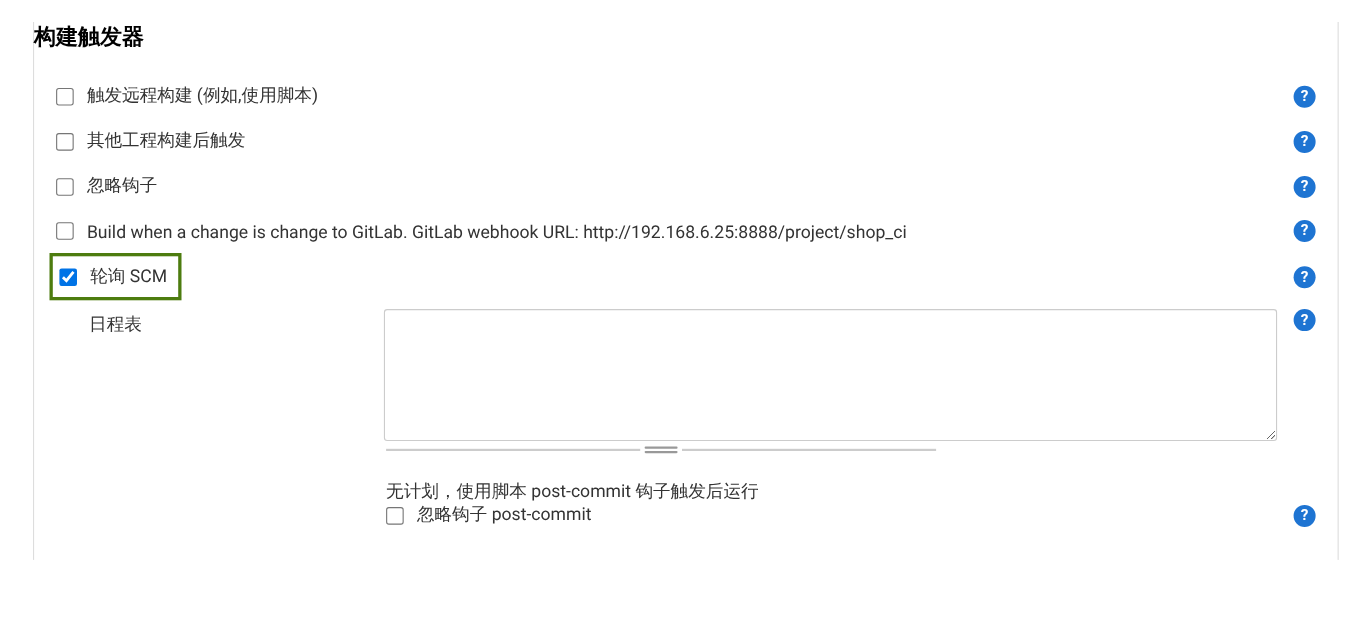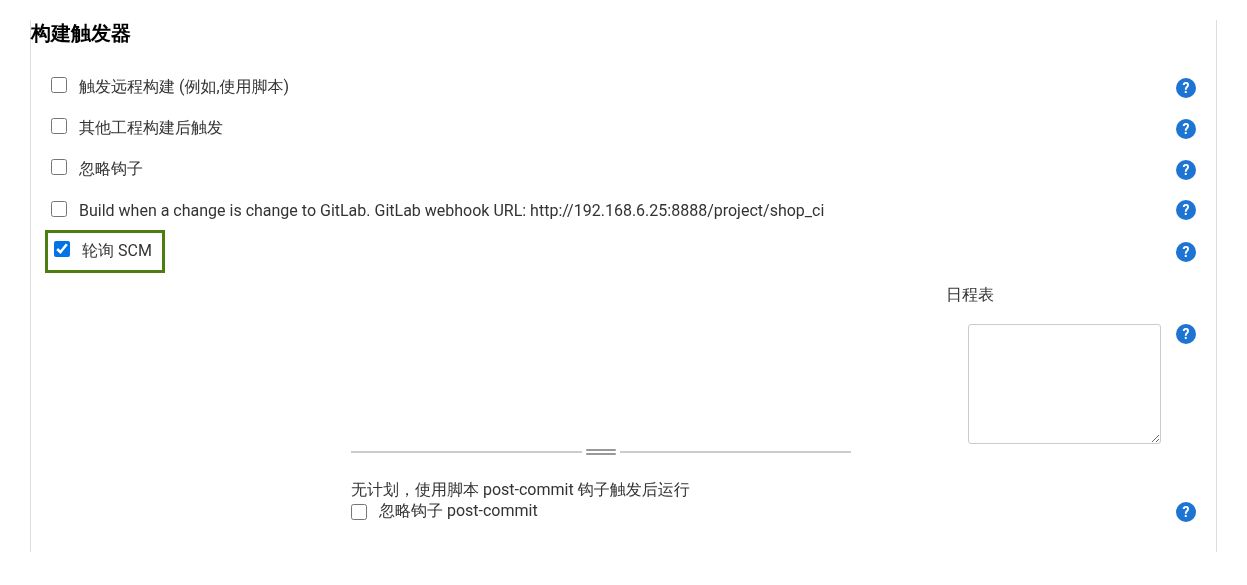--- a/index.html
+++ b/index.html
@@ -21,20 +21,21 @@
     }
     .trigger-row {
       display: flex;
       align-items: center;
       justify-content: space-between;
       padding: 10px 0;
       margin-left: 20px;
     }
     .trigger-left {
       display: flex;
+      align-items: center;
       gap: 12px;
     }
     input[type="checkbox"] {
       width: 16px;
       height: 16px;
       cursor: pointer;
       accent-color: #0073e6;
     }
     .trigger-label {
       font-size: 16px;
@@ -63,25 +64,24 @@
       width: auto;
     }
     .highlighted-container {
       display: flex;
       align-items: center;
       justify-content: space-between;
       margin-bottom: 6px;
     }
     .schedule-section {
       display: flex;
-      align-items: flex-end;
+      align-items: flex-start;
       margin-left: 50px;
       margin-top: 8px;
       gap: 18px;
-      flex-direction: column;
     }
     .schedule-label {
       font-size: 16px;
       color: #333;
       width: 250px;
       flex-shrink: 0;
       padding-top: 4px;
     }
     .schedule-right {
       flex: 1;

